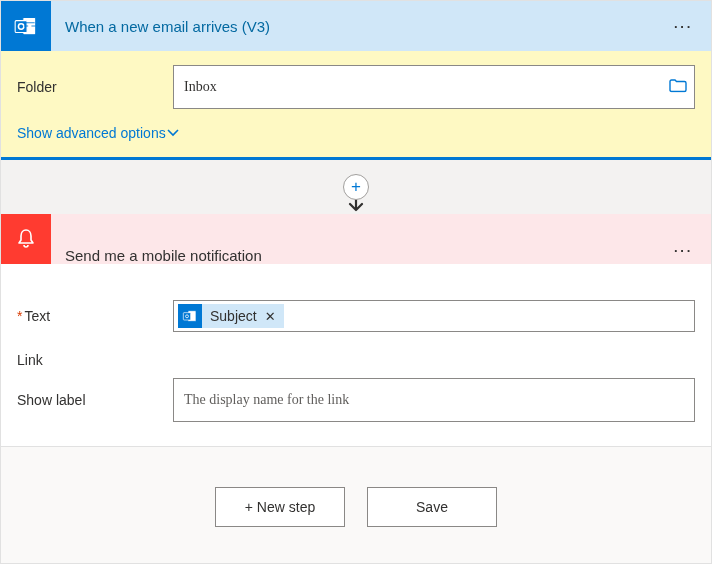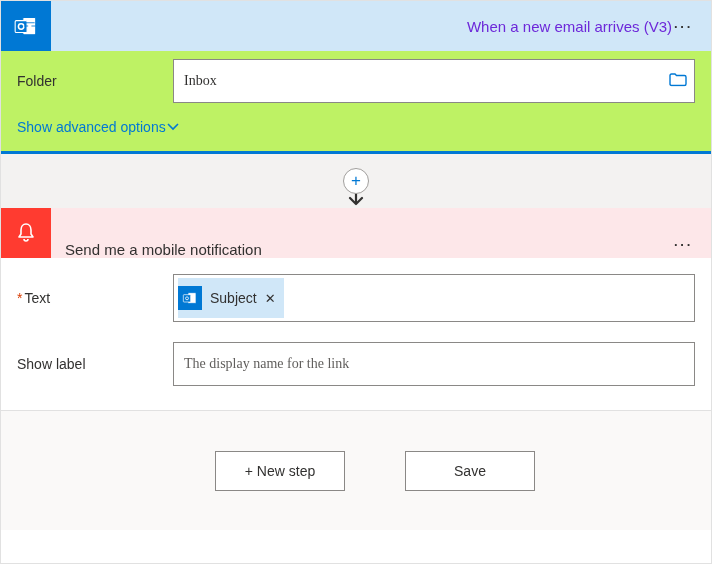--- a/index.html
+++ b/index.html
@@ -31,26 +31,25 @@
     background: #0078d4;
     display: flex;
     align-items: center;
     justify-content: center;
     flex-shrink: 0;
   }
   .card1-title {
     padding-left: 14px;
     flex: 1;
     font-size: 15px;
-    color: #6d28d9;
-    text-align: right;
+    color: #0369a1;
   }
   .card1-body {
-    background: #bef264;
-    padding: 8px 16px 16px 16px;
+    background: #fef9c3;
+    padding: 14px 16px 16px 16px;
   }
   .field-row {
     display: flex;
     align-items: center;
     margin-bottom: 8px;
   }
   .field-label {
     width: 156px;
     font-size: 14px;
     color: #323130;
@@ -156,39 +155,39 @@
     border: 1px solid #8a8886;
     padding: 3px 4px;
     display: flex;
     align-items: center;
   }
   .token {
     display: inline-flex;
     align-items: center;
     background: #d0e7f8;
     padding-right: 8px;
-    height: 40px;
+    height: 24px;
     font-size: 14px;
     gap: 8px;
   }
   .token-icon {
     width: 24px;
     height: 24px;
     background: #0078d4;
     display: flex;
     align-items: center;
     justify-content: center;
     flex-shrink: 0;
   }
   .token-x {
     cursor: pointer;
     font-size: 13px;
     color: #323130;
   }
-  .field-row-stack { margin-bottom: 10px; }
+  .field-row-stack { margin-bottom: 10px; margin-top: 20px; }
 
   .ellipsis {
     cursor: pointer;
     letter-spacing: 2px;
     font-size: 13px;
     color: #323130;
     padding: 6px 2px;
     font-weight: bold;
   }
 
@@ -205,21 +204,20 @@
   .btn {
     height: 40px;
     min-width: 130px;
     border: 1px solid #8a8886;
     background: #fff;
     font-size: 14px;
     font-family: inherit;
     color: #323130;
     cursor: pointer;
     padding: 0 18px;
-    margin-left: 38px;
   }
 </style>
 </head>
 <body>
 
 <div class="card1">
   <div class="card1-header">
     <div class="icon-box-blue">
       <svg width="26" height="26" viewBox="0 0 24 24" fill="none">
         <rect x="9" y="4" width="12" height="16" rx="1" fill="#fff" stroke="#0078d4" stroke-width="1"></rect>
@@ -283,20 +281,21 @@
               <circle cx="7.5" cy="12.5" r="2.2" fill="none" stroke="#fff" stroke-width="1.2"></circle>
             </svg>
           </span>
           <span>Subject</span>
           <span class="token-x">✕</span>
         </span>
       </div>
     </div>
 
     <div class="field-row field-row-stack">
+      <div class="field-label">Link</div>
     </div>
 
     <div class="field-row">
       <div class="field-label">Show label</div>
       <div class="field-input-wrap">
         <input class="field-input" placeholder="The display name for the link" style="">
       </div>
     </div>
 
   </div>

